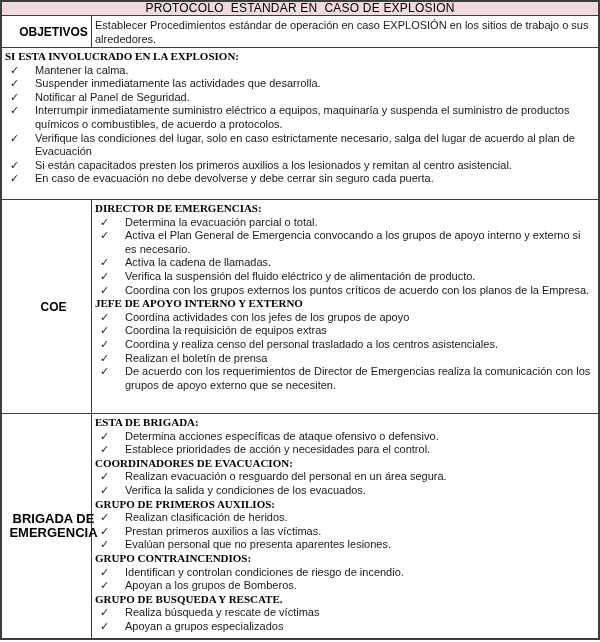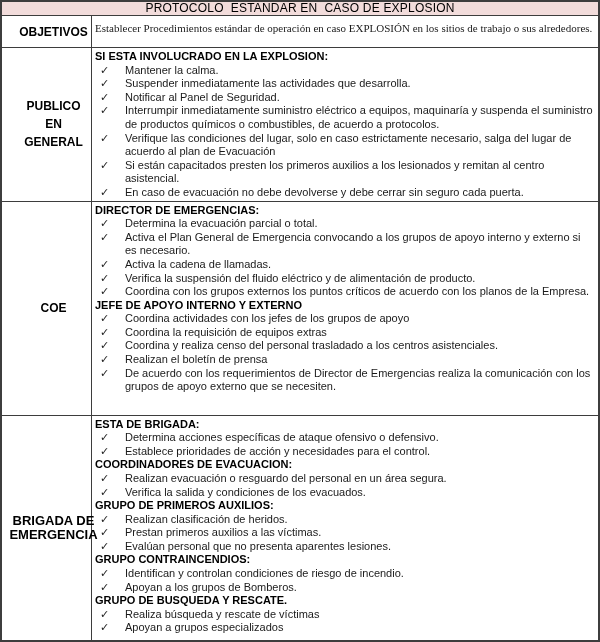--- a/index.html
+++ b/index.html
@@ -15,22 +15,22 @@
   .row{display:flex;border-bottom:1px solid #3d3d3d;}
   .row:last-child{border-bottom:none;}
   .label{
     width:76px;flex:none;border-right:1px solid #3d3d3d;
     display:flex;align-items:center;justify-content:center;
     font-weight:bold;font-size:12px;line-height:18px;text-align:center;
     color:#000;padding:1px;box-sizing:border-box;margin-left:14px;
   }
   .label.tight{font-size:13px;line-height:14px;}
   .content{flex:1;padding:2px 2px 1px 3px;box-sizing:border-box;overflow:hidden;}
-  .para{font-size:11px;line-height:20px;font-family:Liberation Serif, serif;}
-  .bhead{font-size:11px;font-weight:bold;line-height:13.6px;color:#000;}
+  .para{font-size:11px;line-height:14px;}
+  .bhead{font-size:11px;font-weight:bold;line-height:13.6px;color:#000;font-family:Liberation Serif, serif;}
   .item{display:flex;font-size:11px;line-height:13.6px;}
   .chk{flex:none;width:30px;padding-left:5px;box-sizing:border-box;color:#222;}
   .itxt{flex:1;padding-right:2px;}
   .r-obj{min-height:31px;}
   .r-pub{min-height:151px;}
   .r-coe{min-height:213px;}
   .r-bri{min-height:224px;}
 </style>
 </head>
 <body>
@@ -40,21 +40,20 @@
   <div class="title">PROTOCOLO  ESTANDAR EN  CASO DE EXPLOSION</div>
 
   <div class="row r-obj">
     <div class="label">OBJETIVOS</div>
     <div class="content">
       <div class="para">Establecer Procedimientos estándar de operación en caso EXPLOSIÓN en los sitios de trabajo o sus alrededores.</div>
     </div>
   </div>
 
   <div class="row r-pub">
-    <div class="label">PUBLICO EN GENERAL</div>
     <div class="content">
       <div class="bhead">SI ESTA INVOLUCRADO EN LA EXPLOSION:</div>
       <div class="item">
           <span class="chk">✓</span>
           <span class="itxt">Mantener la calma.</span>
         </div>
       <div class="item">
           <span class="chk">✓</span>
           <span class="itxt">Suspender inmediatamente las actividades que desarrolla.</span>
         </div>

